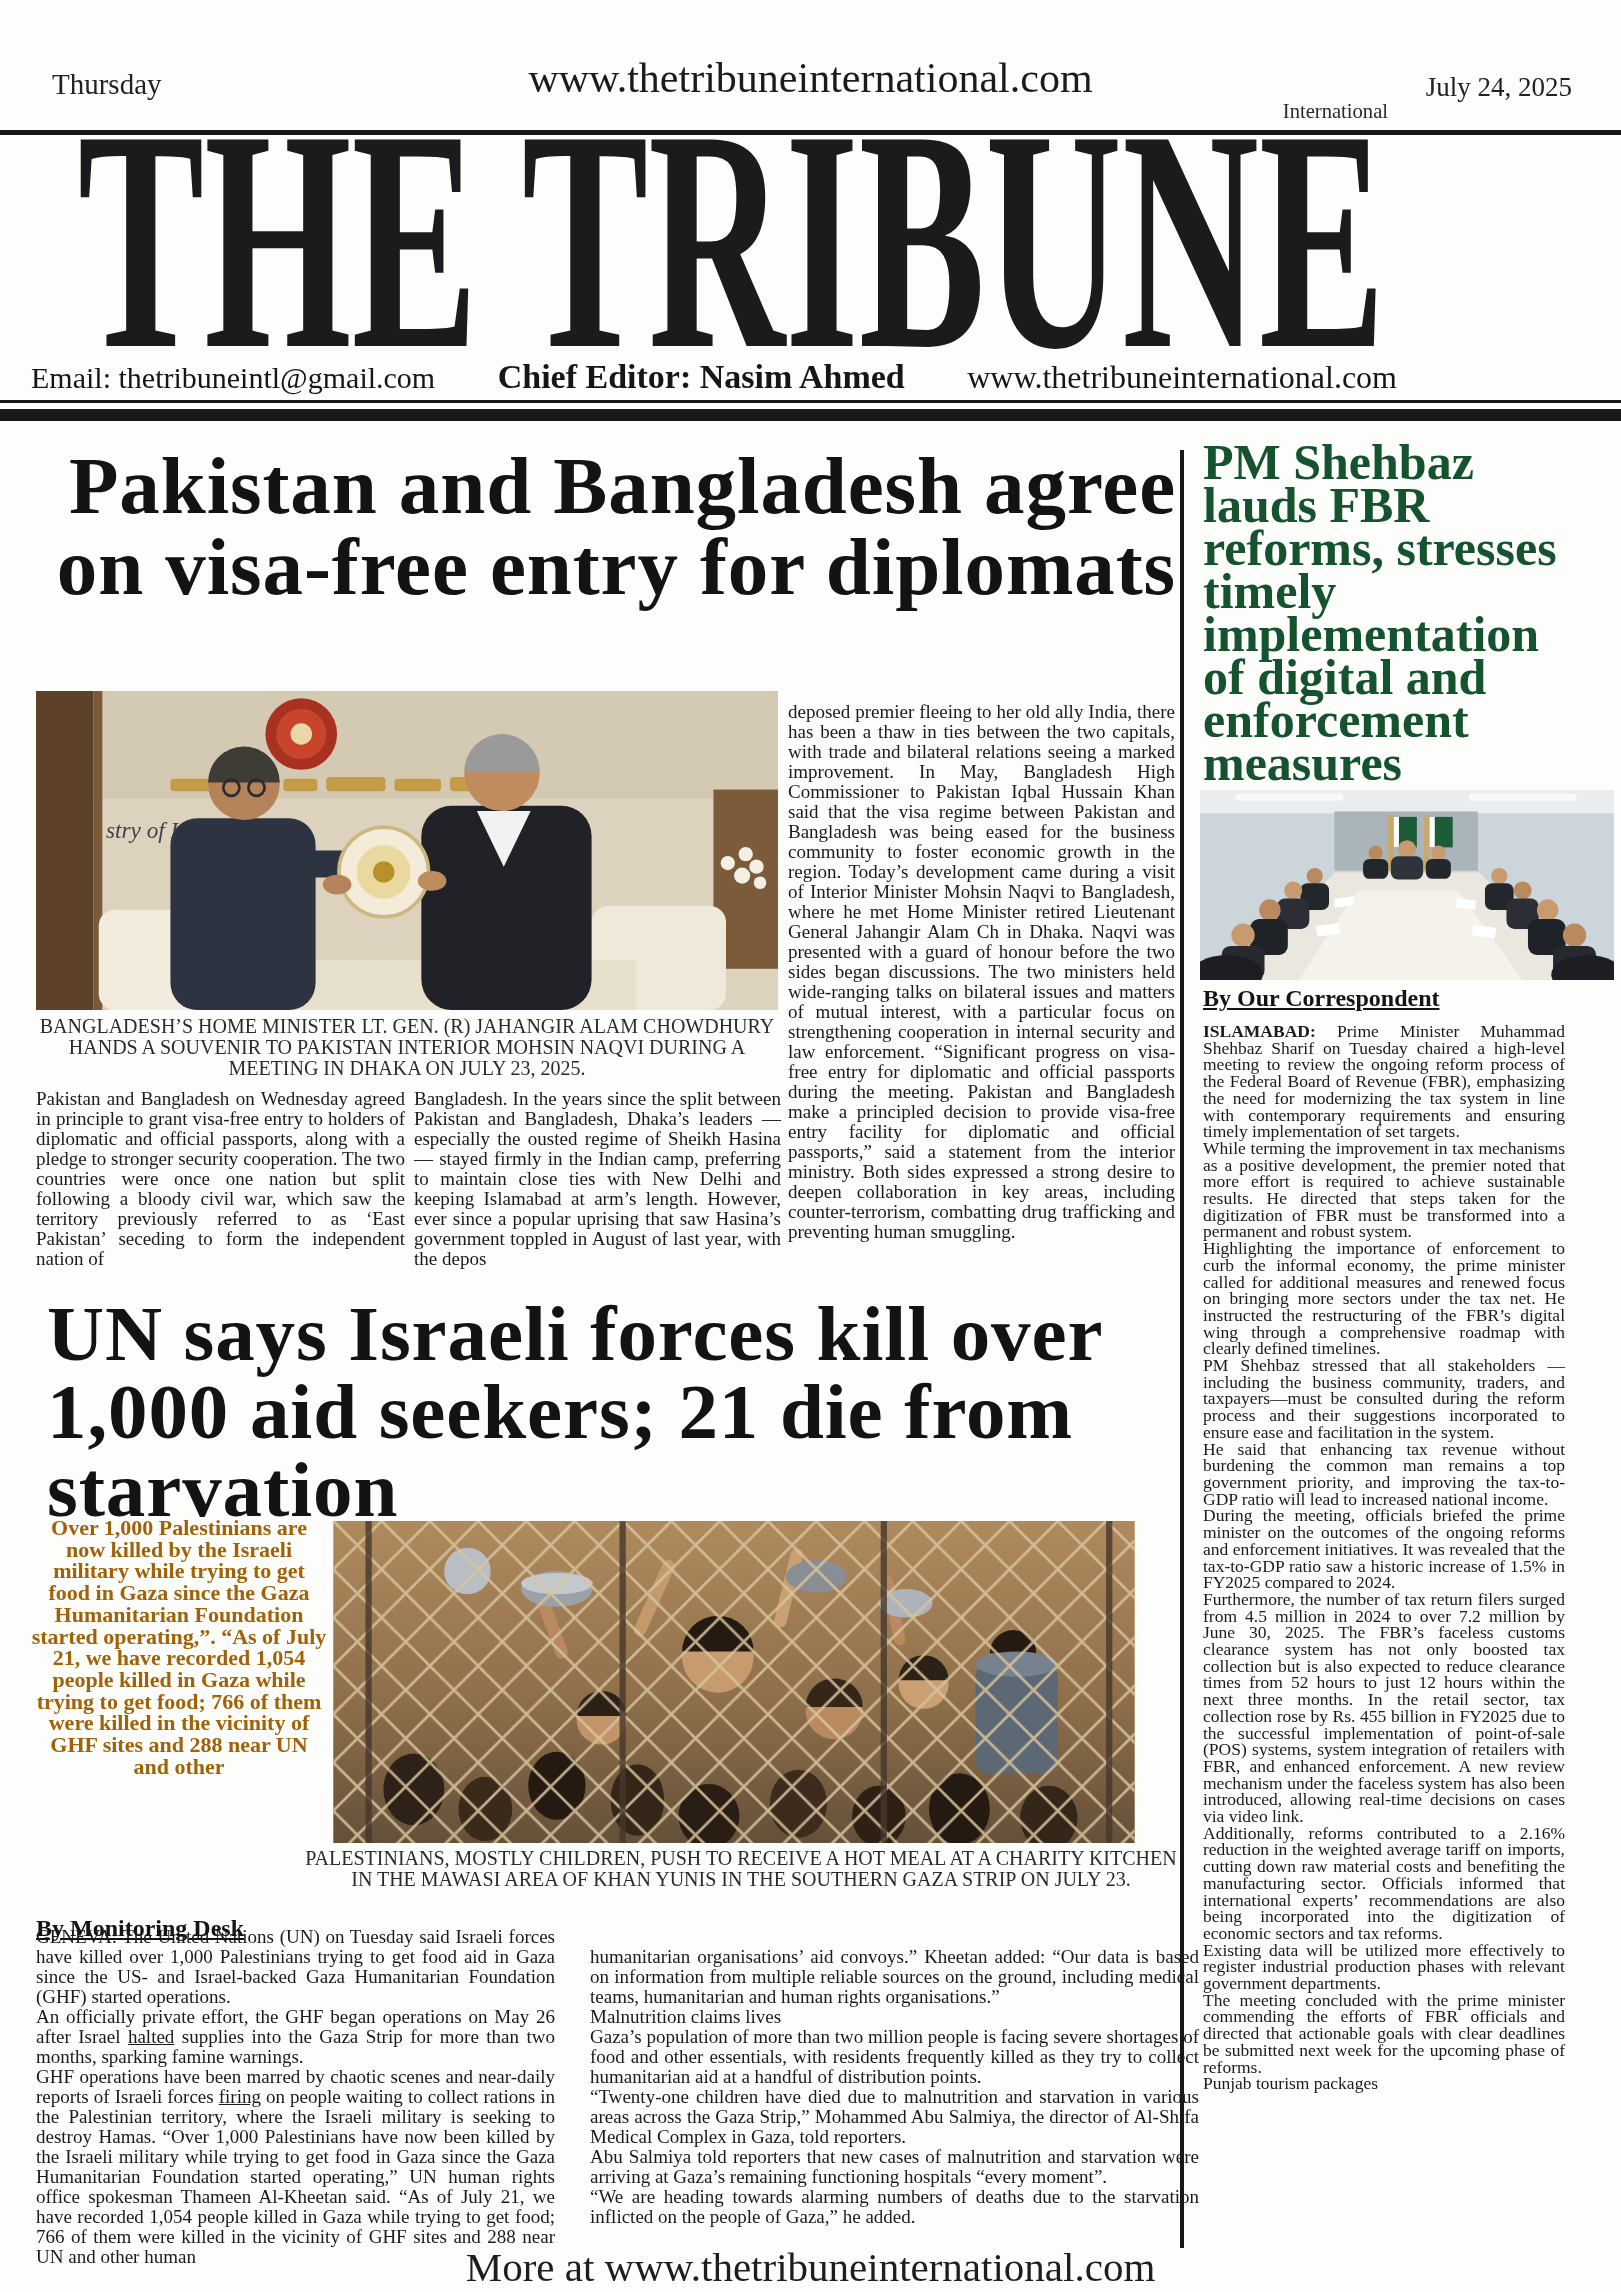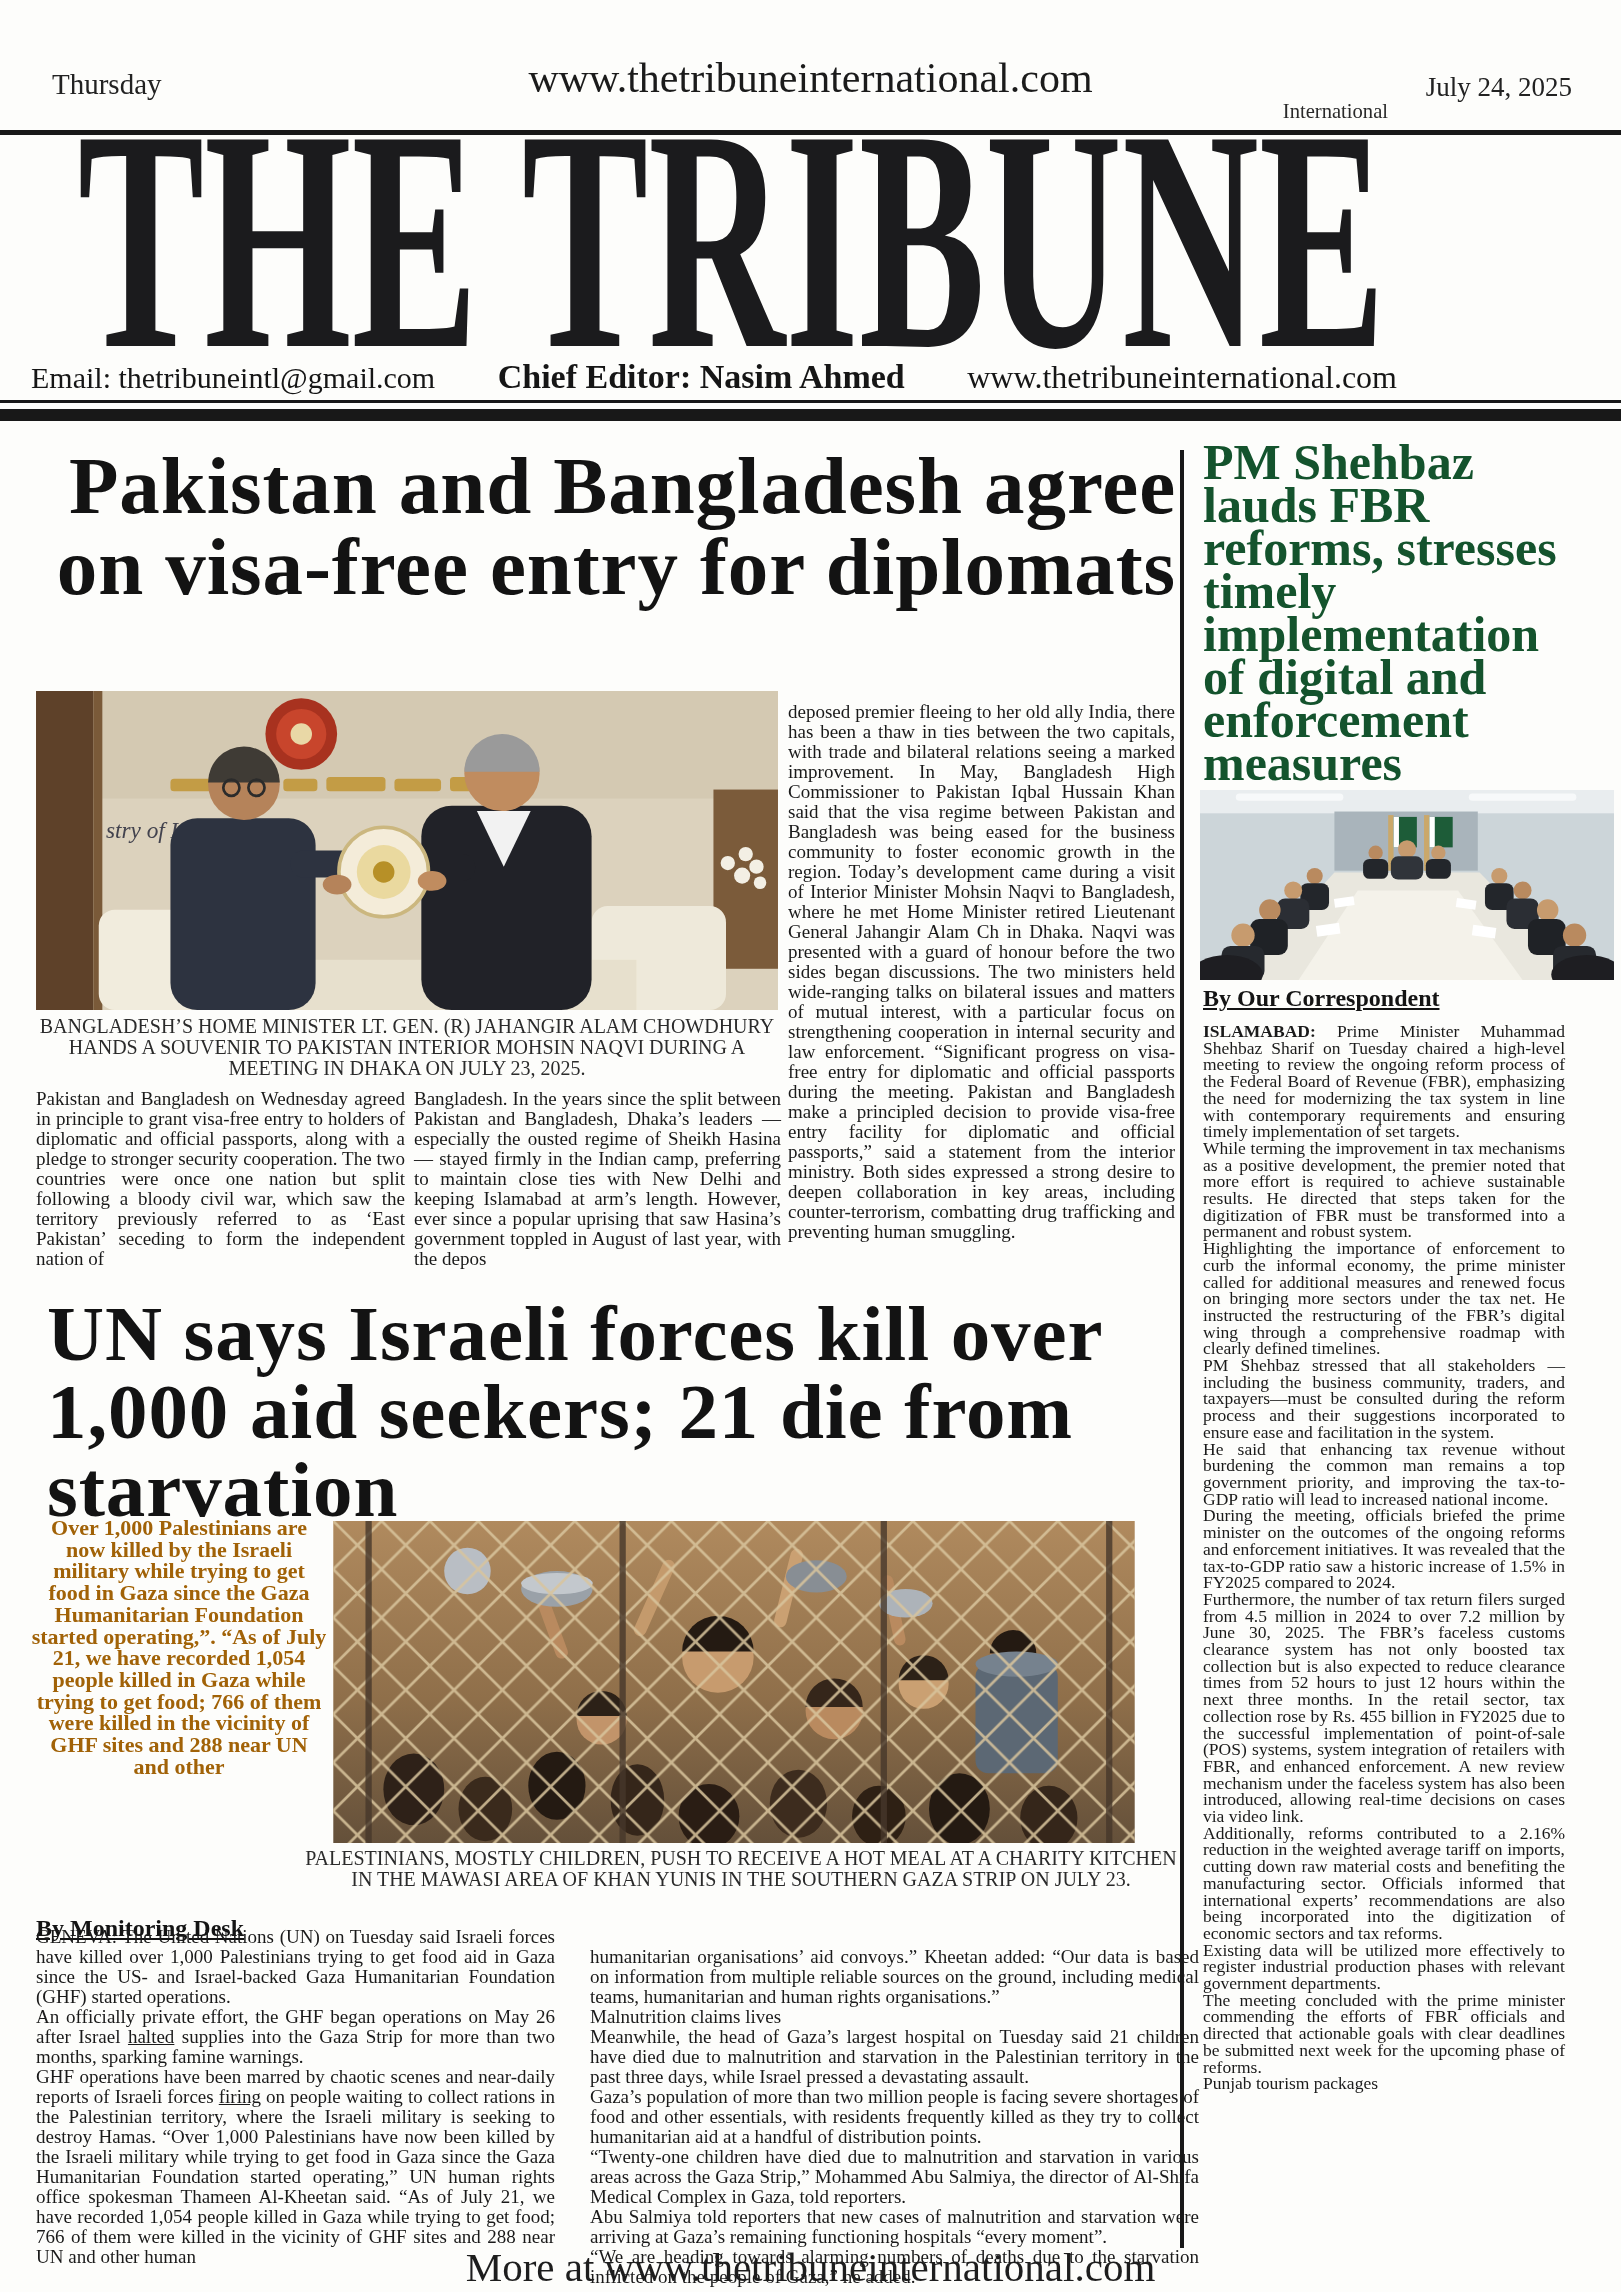--- a/index.html
+++ b/index.html
@@ -218,21 +218,20 @@
   <div class="abs caption caption2">PALESTINIANS, MOSTLY CHILDREN, PUSH TO RECEIVE A HOT MEAL AT A CHARITY KITCHEN IN THE MAWASI AREA OF KHAN YUNIS IN THE SOUTHERN GAZA STRIP ON JULY 23.</div>
 
   <div class="abs bodytxt s2-col1">
     <p><span>GENEVA: The United Nations (UN) on Tuesday said Israeli forces have killed over 1,000 Palestinians trying to get food aid in Gaza since the US- and Israel-backed Gaza Humanitarian Foundation (GHF) started operations.</span></p>
     <p><span>An officially private effort, the GHF began operations on May 26 after Israel </span><span class="u">halted</span><span> supplies into the Gaza Strip for more than two months, sparking famine warnings.</span></p>
     <p><span>GHF operations have been marred by chaotic scenes and near-daily reports of Israeli forces </span><span class="u">firing</span><span> on people waiting to collect rations in the Palestinian territory, where the Israeli military is seeking to destroy Hamas. “Over 1,000 Palestinians have now been killed by the Israeli military while trying to get food in Gaza since the Gaza Humanitarian Foundation started operating,” UN human rights office spokesman Thameen Al-Kheetan said. “As of July 21, we have recorded 1,054 people killed in Gaza while trying to get food; 766 of them were killed in the vicinity of GHF sites and 288 near UN and other human</span></p>
   </div>
   <div class="abs bodytxt s2-col2">
     <p>humanitarian organisations’ aid convoys.” Kheetan added: “Our data is based on information from multiple reliable sources on the ground, including medical teams, humanitarian and human rights organisations.”</p>
     <p>Malnutrition claims lives</p>
-    <p>Meanwhile, the head of Gaza’s largest hospital on Tuesday said 21 children have died due to malnutrition and starvation in the Palestinian territory in the past three days, while Israel pressed a devastating assault.</p>
     <p>Gaza’s population of more than two million people is facing severe shortages of food and other essentials, with residents frequently killed as they try to collect humanitarian aid at a handful of distribution points.</p>
     <p>“Twenty-one children have died due to malnutrition and starvation in various areas across the Gaza Strip,” Mohammed Abu Salmiya, the director of Al-Shifa Medical Complex in Gaza, told reporters.</p>
     <p>Abu Salmiya told reporters that new cases of malnutrition and starvation were arriving at Gaza’s remaining functioning hospitals “every moment”.</p>
     <p>“We are heading towards alarming numbers of deaths due to the starvation inflicted on the people of Gaza,” he added.</p>
   </div>
 
   <h2 class="abs sb-headline">PM Shehbaz lauds FBR reforms, stresses timely implementation of digital and enforcement measures</h2>
 
   <svg class="abs photo photo3" width="414" height="190" viewBox="0 0 462 212">
     <rect width="462" height="212" fill="#ccd5d9"></rect>

